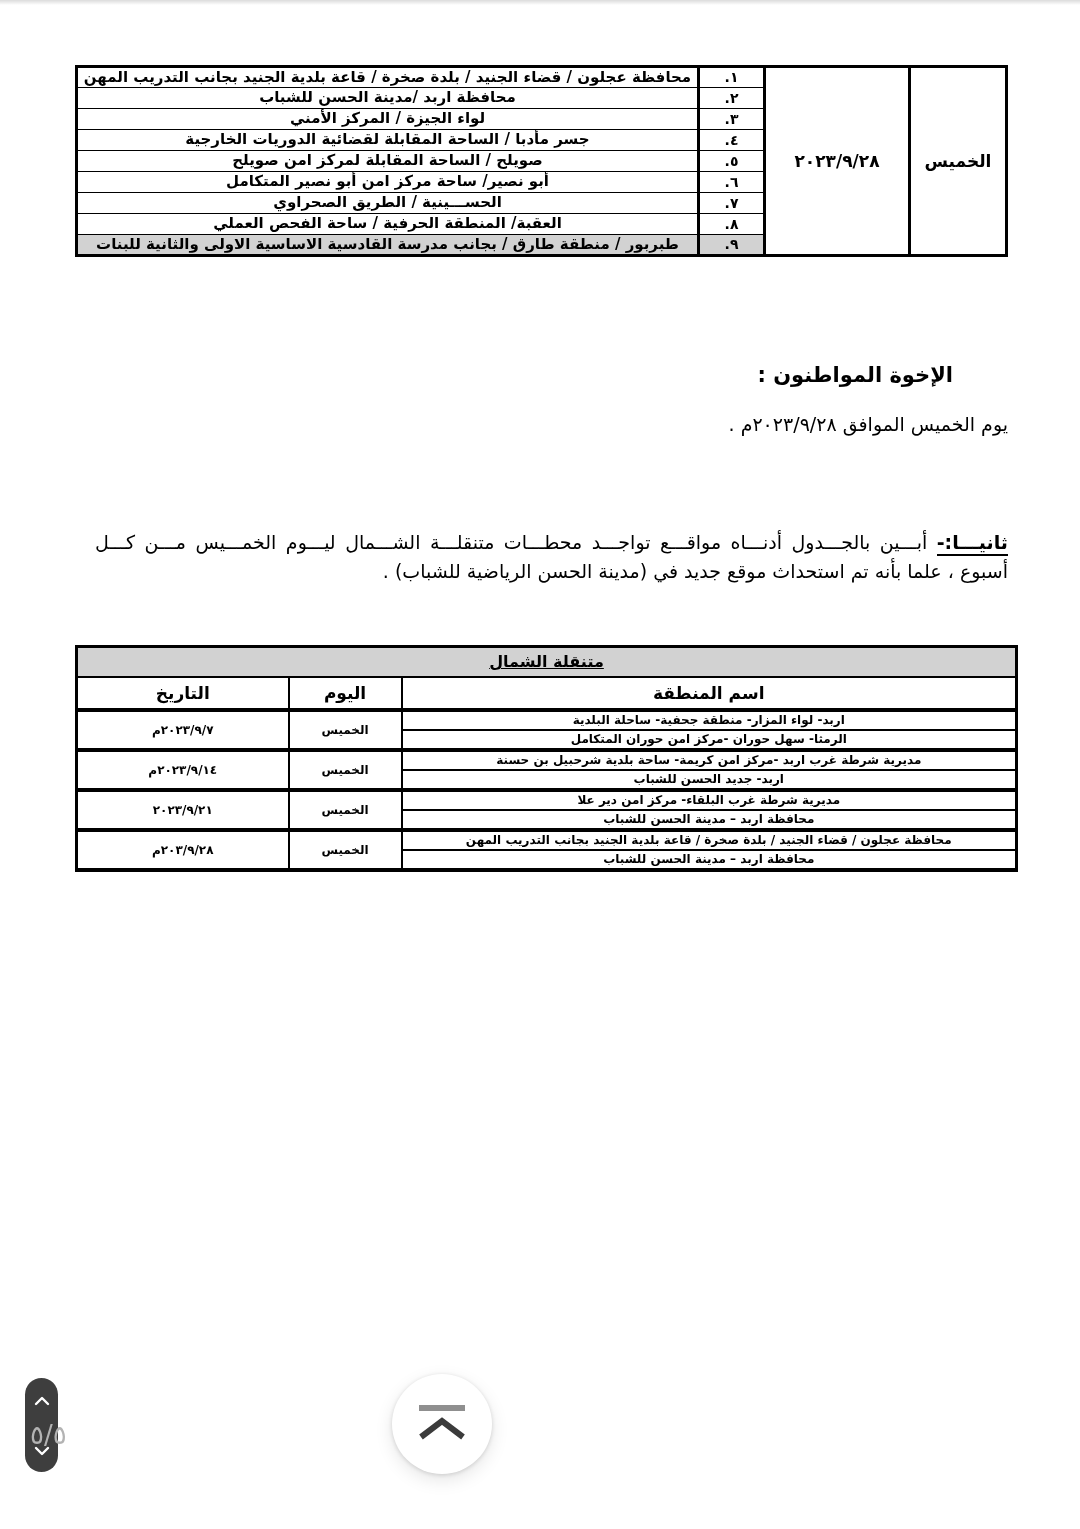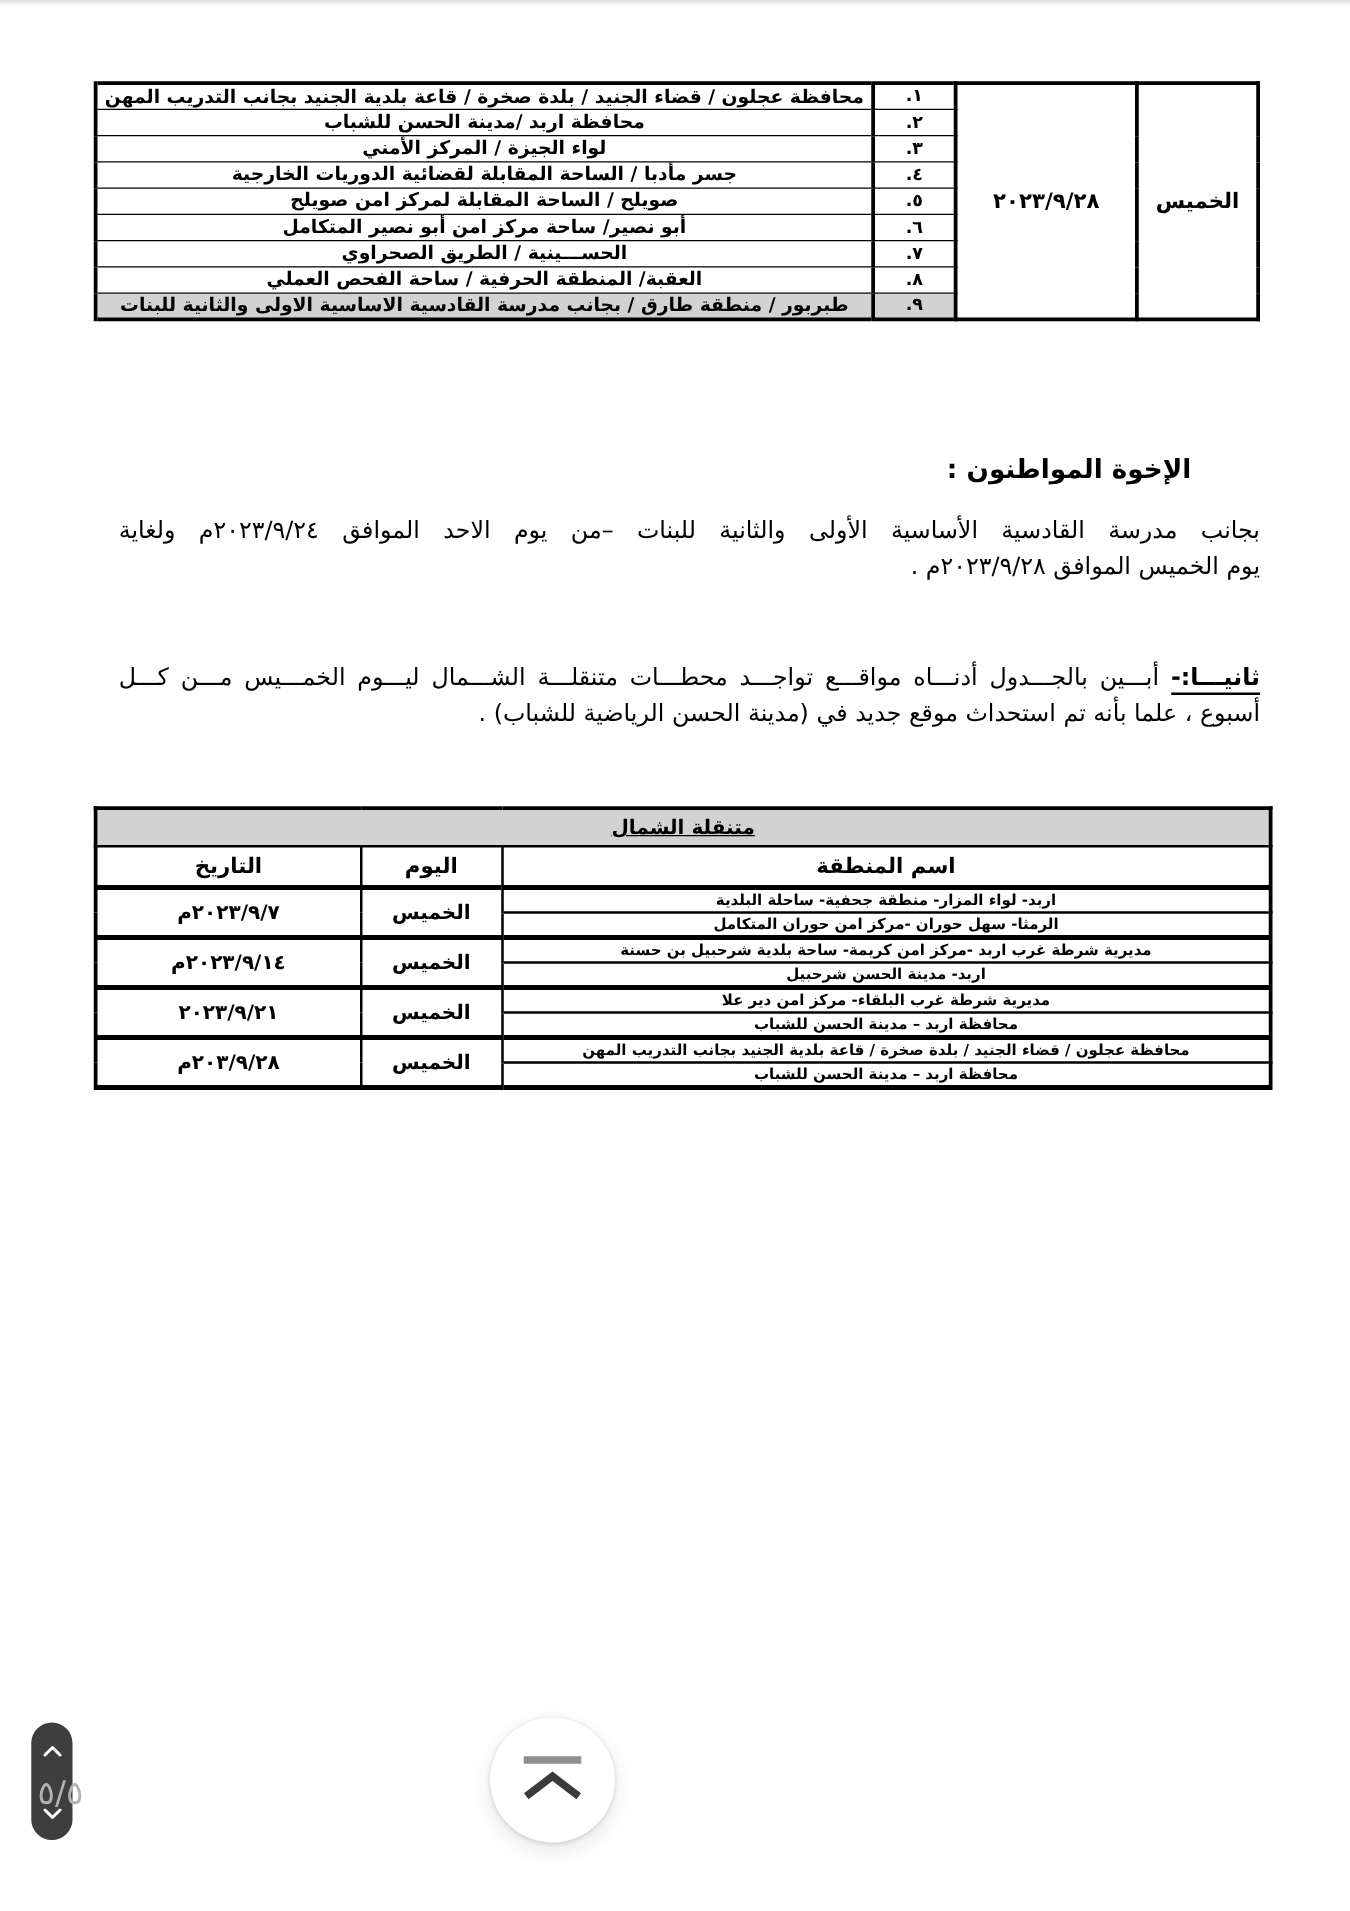--- a/index.html
+++ b/index.html
@@ -32,21 +32,21 @@
   .t1 tr.hl td.loc,.t1 tr.hl td.num{background:var(--hl);}
 
   
   .t2{position:absolute;top:645px;left:75px;width:940px;border:3px solid var(--border);}
   .t2 td,.t2 th{border:2px solid var(--border);font-weight:bold;}
   .t2 .ttl{height:30px;background:var(--hl);font-size:16px;border-bottom-width:1px;text-decoration:underline;}
   .t2 th{height:33px;font-size:17px;border-bottom-width:4px;}
   .t2 td.acell{height:20px;font-size:12px;line-height:1.05;}
   .t2 tr.sub1 td.acell{border-bottom-width:1px;}
   .t2 tr.sub2 td.acell{border-bottom-width:4px;}
-  .t2 td.dcell,.t2 td.ycell{border-bottom-width:4px;font-size:16px;}
+  .t2 td.dcell,.t2 td.ycell{border-bottom-width:4px;font-size:12px;}
 
   
   .greeting{position:absolute;top:363px;right:127px;font-size:21px;font-weight:bold;direction:rtl;}
   .para{position:absolute;right:72px;width:913px;direction:rtl;font-size:19px;line-height:29px;}
   .p1{top:410px;} .p2{top:528px;}
   .line{text-align:right;}
   .line.j{text-align:justify;text-align-last:justify;}
   .plabel{font-weight:bold;border-bottom:2px solid #000;padding-bottom:1px;}
 
   
@@ -111,21 +111,20 @@
   <tr class="hl">
     <td class="num">٩.</td>
     <td class="loc">طبربور / منطقة طارق / بجانب مدرسة القادسية الاساسية الاولى والثانية للبنات</td>
   </tr>
 </tbody>
   </table>
 
 <div class="greeting">الإخوة المواطنون :</div>
 
 <div class="para p1">
-  <div class="line j">بجانب مدرسة القادسية الأساسية الأولى والثانية للبنات –من يوم الاحد الموافق ٢٠٢٣/٩/٢٤م ولغاية</div>
   <div class="line">يوم الخميس الموافق ٢٠٢٣/٩/٢٨م .</div>
 </div>
 
 <div class="para p2">
   <div class="line j"><span class="plabel">ثانيـــا:-</span> <span>أبـــين بالجـــدول أدنـــاه مواقـــع تواجـــد محطـــات متنقلـــة الشـــمال ليـــوم الخمـــيس مـــن كـــل</span></div>
   <div class="line">أسبوع ، علما بأنه تم استحداث موقع جديد في (مدينة الحسن الرياضية للشباب) .</div>
 </div>
 
 <table class="t2" dir="rtl">
   <colgroup>
@@ -151,21 +150,21 @@
   <tr class="sub2">
     <td class="acell">الرمثا- سهل حوران -مركز امن حوران المتكامل</td>
   </tr>
 
   <tr class="sub1">
     <td class="acell">مديرية شرطة غرب اربد -مركز امن كريمة- ساحة بلدية شرحبيل بن حسنة</td>
     <td class="ycell" rowspan="2">الخميس</td>
     <td class="dcell" rowspan="2">٢٠٢٣/٩/١٤م</td>
   </tr>
   <tr class="sub2">
-    <td class="acell">اربد- مدينة الحسن شرحبيل</td>
+    <td class="acell">اربد- جديد الحسن للشباب</td>
   </tr>
 
   <tr class="sub1">
     <td class="acell">مديرية شرطة غرب البلقاء- مركز امن دير علا</td>
     <td class="ycell" rowspan="2">الخميس</td>
     <td class="dcell" rowspan="2">٢٠٢٣/٩/٢١</td>
   </tr>
   <tr class="sub2">
     <td class="acell">محافظة اربد – مدينة الحسن للشباب</td>
   </tr>

